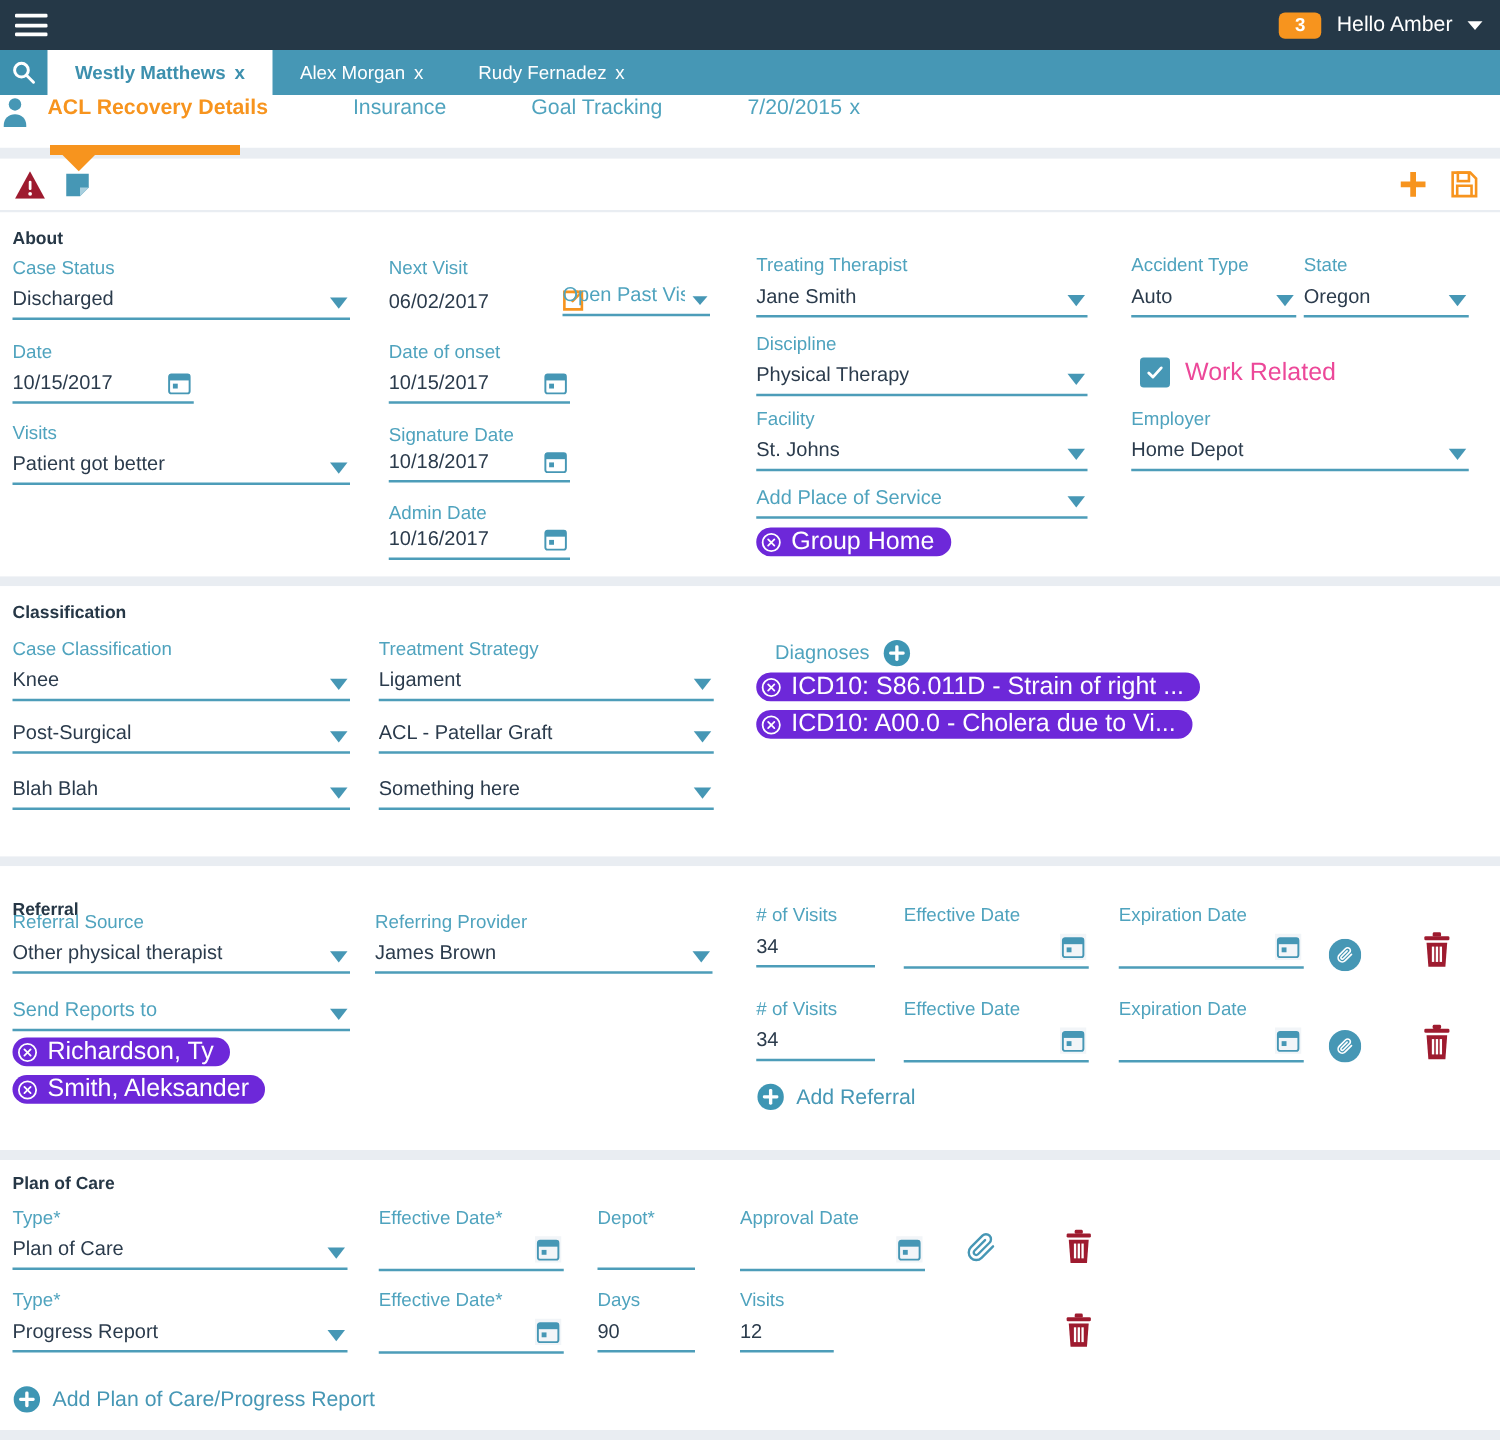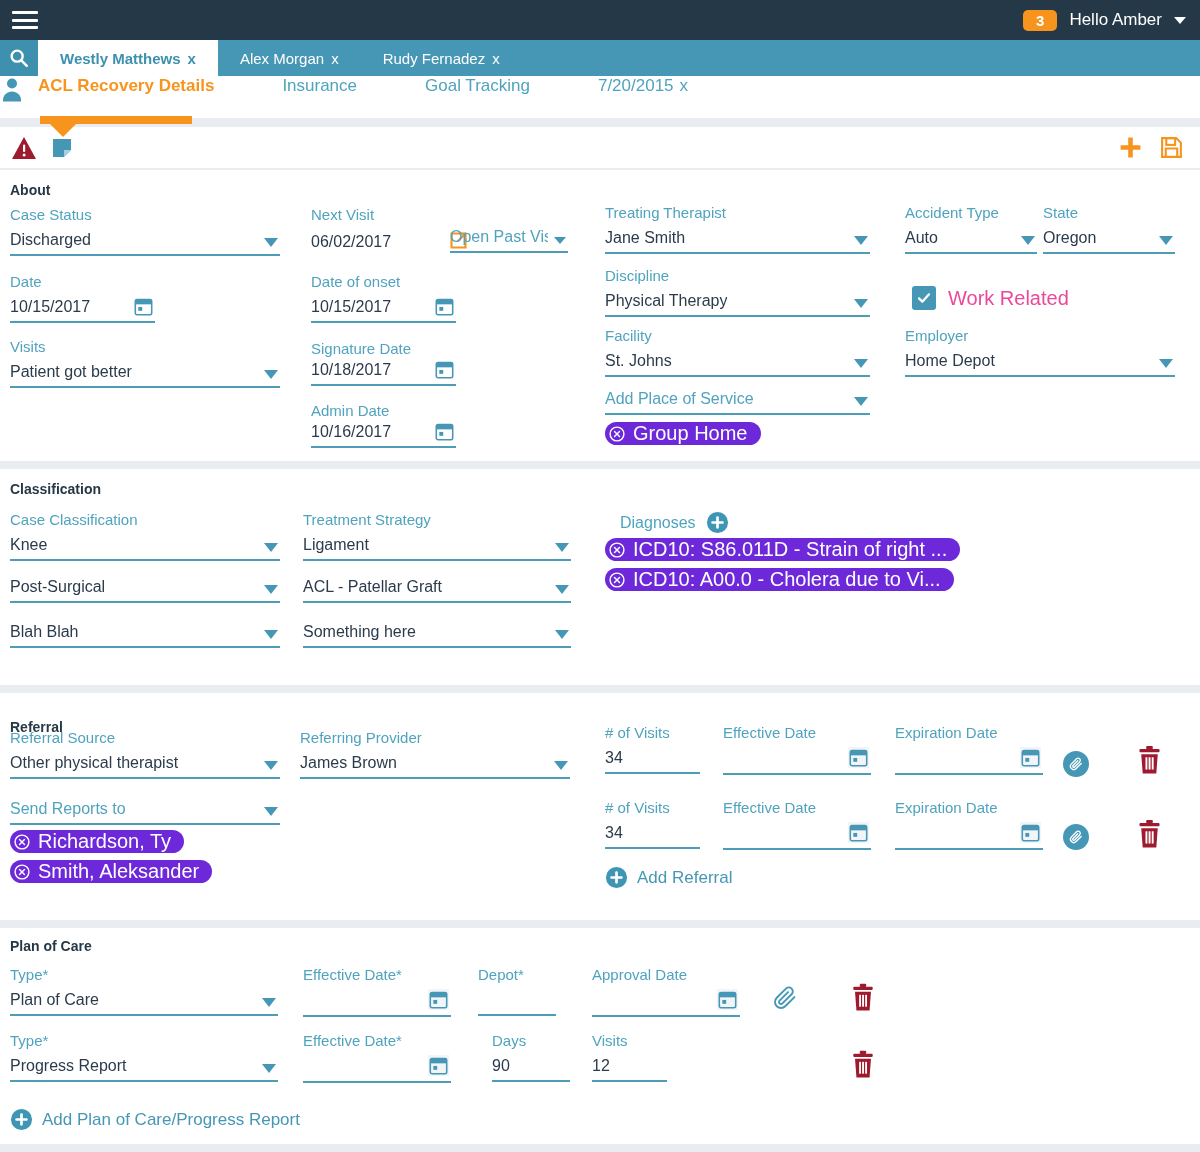--- a/index.html
+++ b/index.html
@@ -628,21 +628,21 @@
       <span class="f-value"></span>
       <span class="cal-wrap">
           <svg width="19" height="19" viewBox="0 0 22 22" fill="none">
         <rect x="1.5" y="3" width="19" height="17.5" rx="2" stroke="#4697B5" stroke-width="1.8"></rect>
         <rect x="1.5" y="3" width="19" height="5.5" fill="#4697B5"></rect>
         <rect x="5" y="11.5" width="4.5" height="4.5" fill="#4697B5"></rect>
       </svg>
         </span>
     </div>
   </div>
-  <div class="field" style="left:492px;top:104px;width:78px">
+  <div class="field" style="left:478px;top:104px;width:78px">
     <div class="f-label">Days</div>
     <div class="f-control">
       <span class="f-value">90</span>
     </div>
   </div>
   <div class="field" style="left:592px;top:104px;width:75px">
     <div class="f-label">Visits</div>
     <div class="f-control">
       <span class="f-value">12</span>
     </div>

